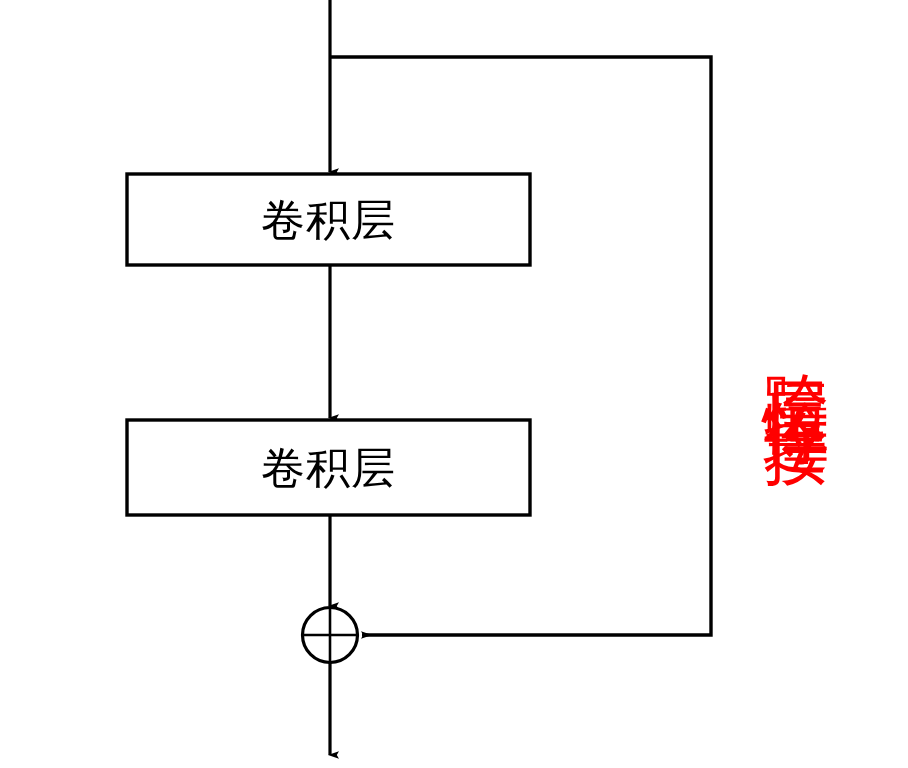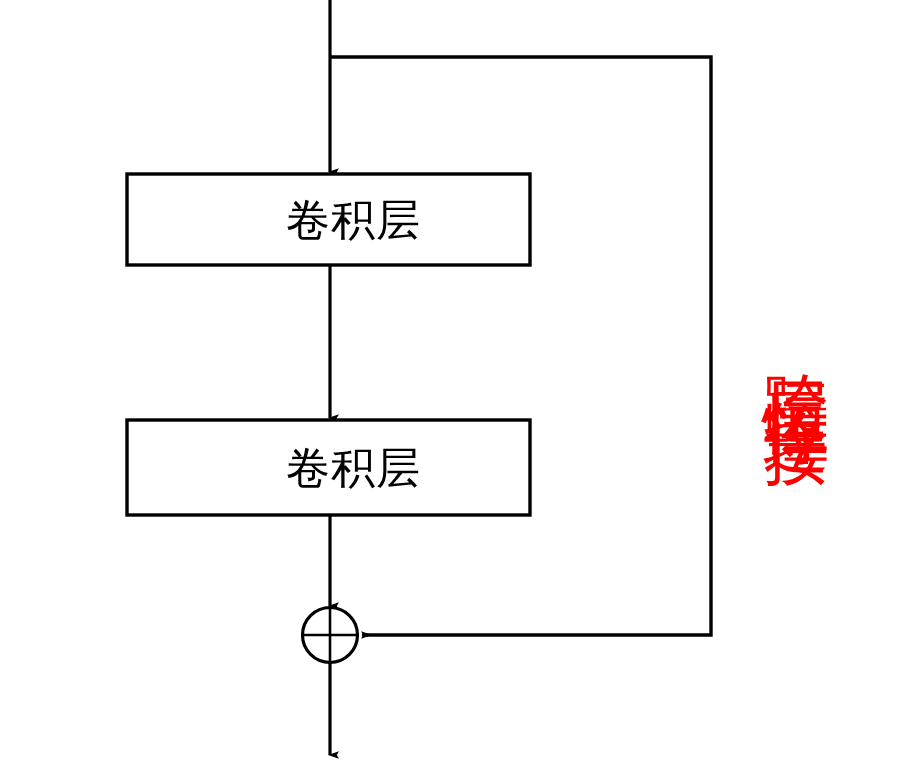--- a/index.html
+++ b/index.html
@@ -29,21 +29,20 @@
     display: flex;
     align-items: center;
     justify-content: center;
     font-family: "DejaVu Sans", "Liberation Sans", sans-serif;
     font-size: 44px;
     line-height: 1;
     color: #000000;
     letter-spacing: 1px;
     white-space: nowrap;
     pointer-events: none;
-    padding-left: 25px;
   }
   #box-1-label { left: 127px; top: 174px; width: 403px; height: 91px; }
   #box-2-label { left: 127px; top: 420px; width: 403px; height: 95px; }
 
   #skip-annotation {
     position: absolute;
     left: 758px;
     top: 118px;
     width: 76px;
     text-align: center;

